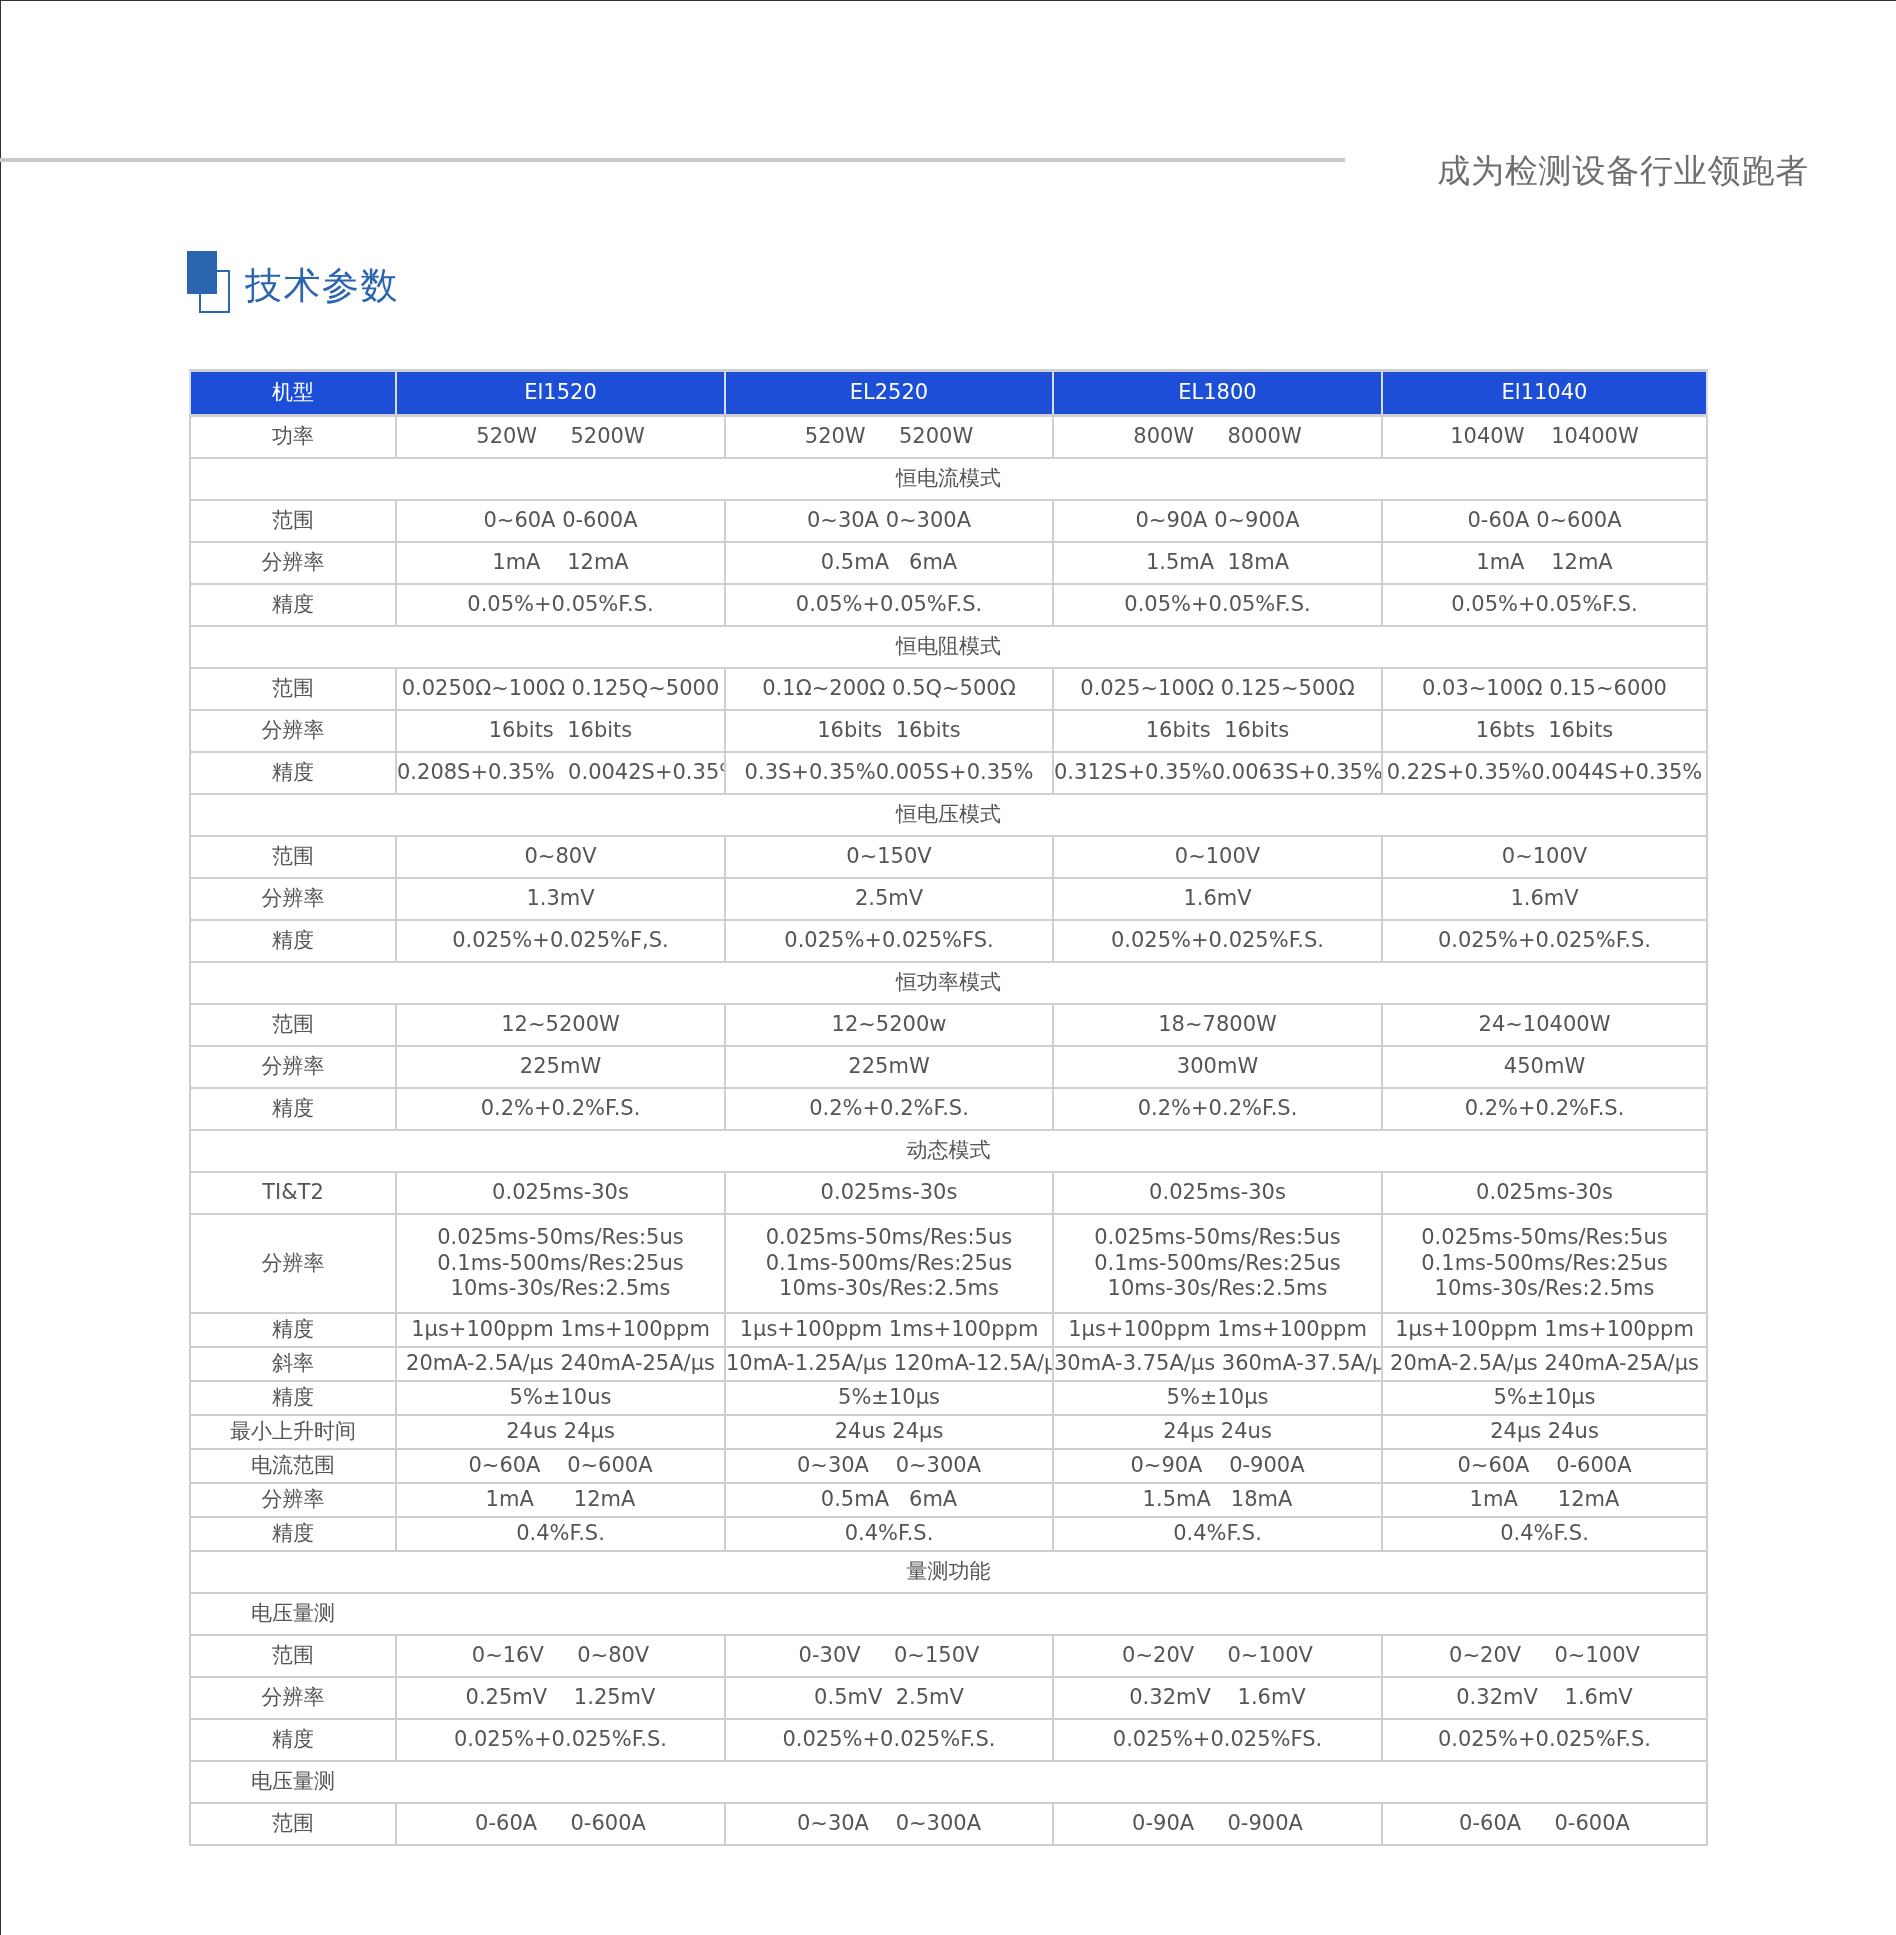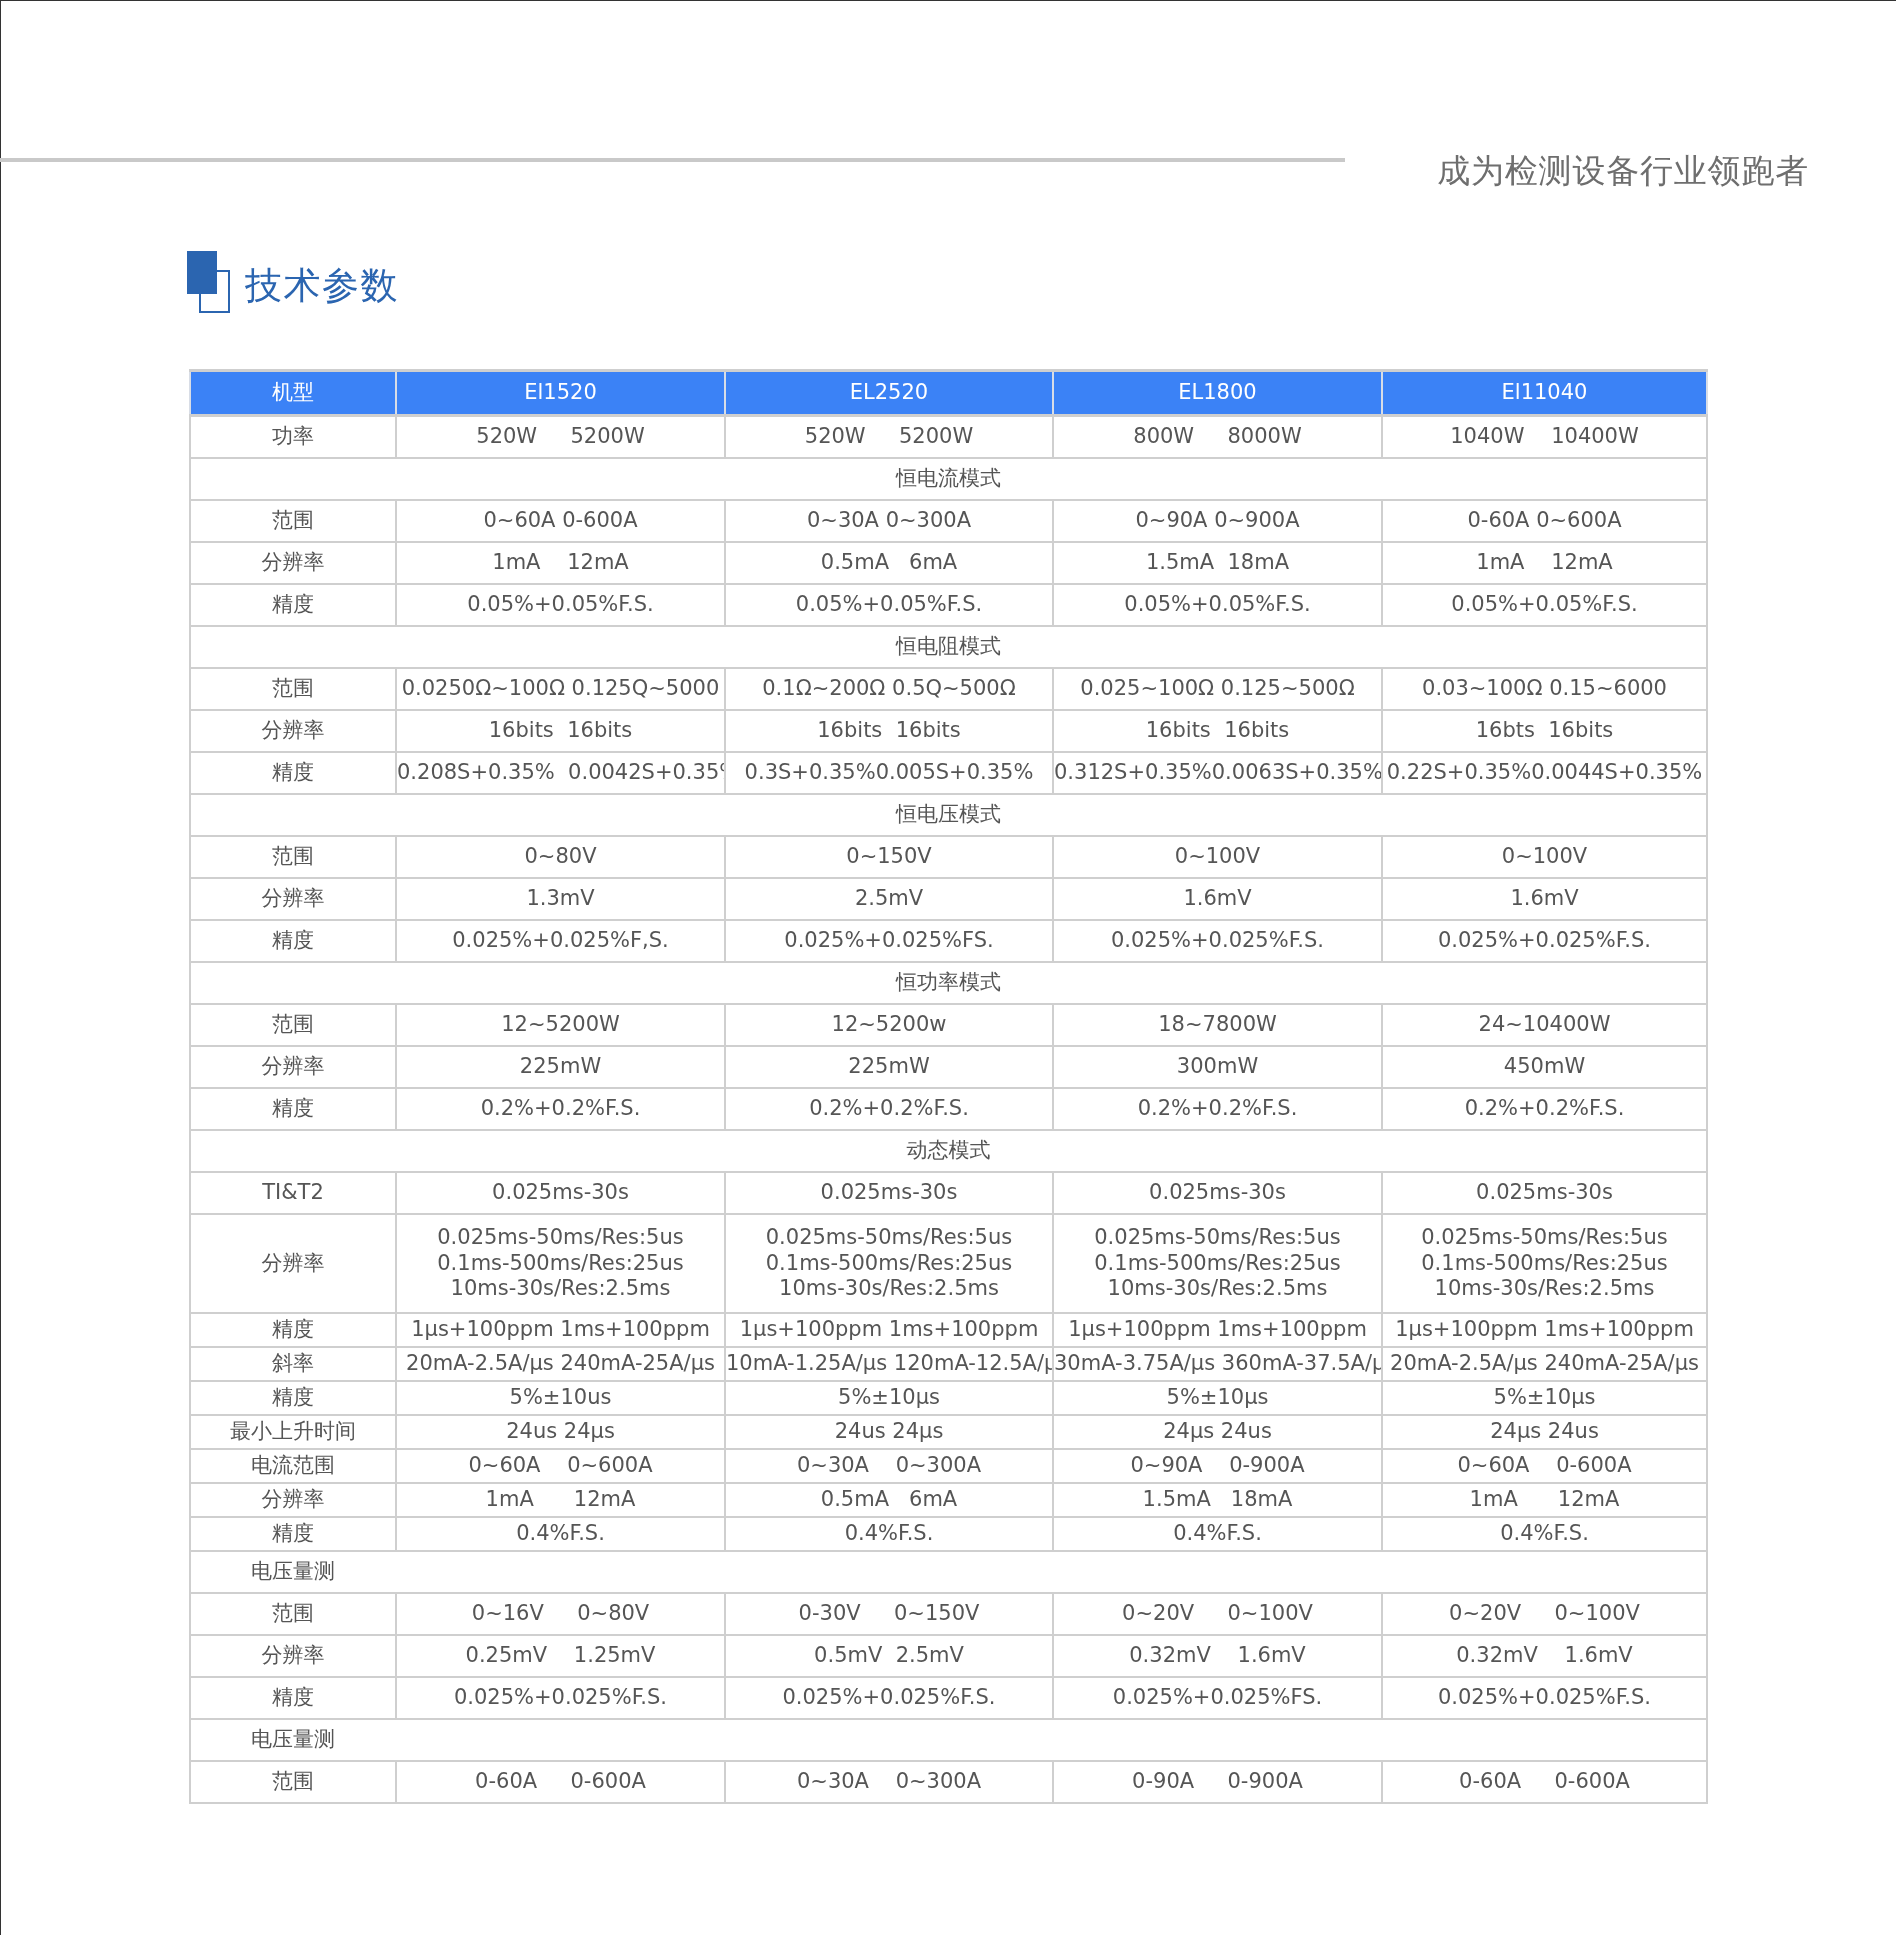--- a/index.html
+++ b/index.html
@@ -13,21 +13,21 @@
   .logo .outline { position:absolute; left:12px; top:18.6px; width:31px; height:43px; border:2.3px solid #2b65b0; box-sizing:border-box; background:transparent; }
   .section-title { position:absolute; left:245px; top:267px; font-size:37px; color:#2b65b0; line-height:1; letter-spacing:1.5px; white-space:nowrap; }
 
   table.spec { position:absolute; left:189px; top:369px; width:1518px; border-collapse:collapse; table-layout:fixed; }
   table.spec col.c0 { width:206px; }
   table.spec col.c1 { width:329px; }
   table.spec col.c2 { width:328px; }
   table.spec col.c3 { width:329px; }
   table.spec col.c4 { width:325px; }
   table.spec th, table.spec td { border:3.1px solid #cfcfcf; text-align:center; vertical-align:middle; font-size:21px; color:#555; white-space:nowrap; padding:0; line-height:1.22; overflow:hidden; }
-  table.spec thead th { background:#3b82f6; color:#ffffff; height:42px; font-weight:normal; border-color:#cfcfcf; border-left-color:#d8dde6; border-right-color:#d8dde6; }
+  table.spec thead th { background:#1d4ed8; color:#ffffff; height:42px; font-weight:normal; border-color:#cfcfcf; border-left-color:#d8dde6; border-right-color:#d8dde6; }
   table.spec thead th { border-left-width:2.3px; border-right-width:2.3px; }
   table.spec tr.std td { height:40px; }
   table.spec tr.dyn td { height:32px; }
   table.spec tr.multi td { height:97px; }
   table.spec tr.section td { height:40px; }
   table.spec tr.subsection td { height:40px; text-align:left; padding-left:60px; }
   table.spec td.label { color:#555;margin-left:32px; }
   table.spec td { border-left-width:2.3px; border-right-width:2.3px; border-top-width:2.7px; border-bottom-width:2.7px; }
 </style>
 </head>
@@ -240,20 +240,23 @@
         <td>1.5mA&nbsp;&nbsp;&nbsp;18mA</td>
         <td>1mA&nbsp;&nbsp;&nbsp;&nbsp;&nbsp;&nbsp;12mA</td>
       </tr>
       <tr class="dyn">
         <td class="label">精度</td>
         <td>0.4%F.S.</td>
         <td>0.4%F.S.</td>
         <td>0.4%F.S.</td>
         <td>0.4%F.S.</td>
       </tr>
+      <tr class="section">
+        <td colspan="5">量测功能</td>
+      </tr>
       <tr class="subsection">
         <td colspan="5">电压量测</td>
       </tr>
       <tr class="std">
         <td class="label">范围</td>
         <td>0~16V&nbsp;&nbsp;&nbsp;&nbsp;&nbsp;0~80V</td>
         <td>0-30V&nbsp;&nbsp;&nbsp;&nbsp;&nbsp;0~150V</td>
         <td>0~20V&nbsp;&nbsp;&nbsp;&nbsp;&nbsp;0~100V</td>
         <td>0~20V&nbsp;&nbsp;&nbsp;&nbsp;&nbsp;0~100V</td>
       </tr>

